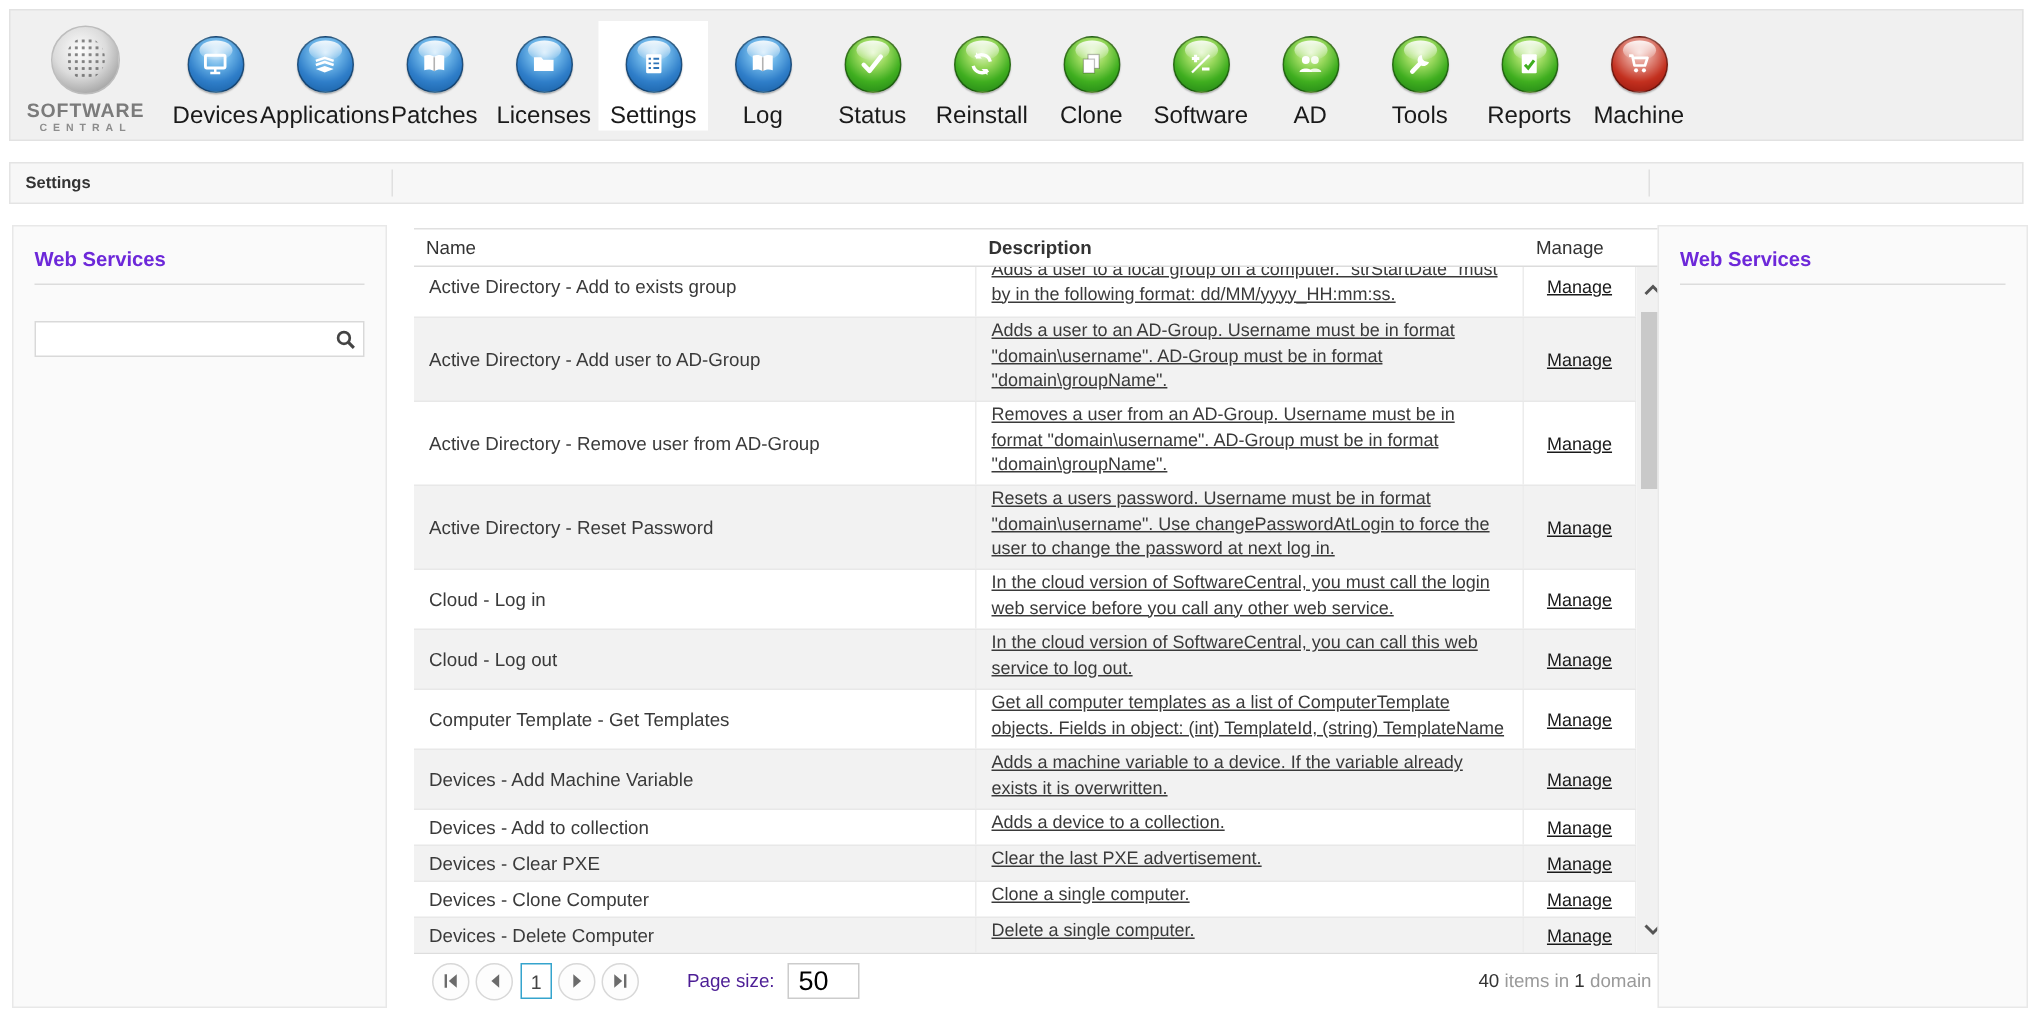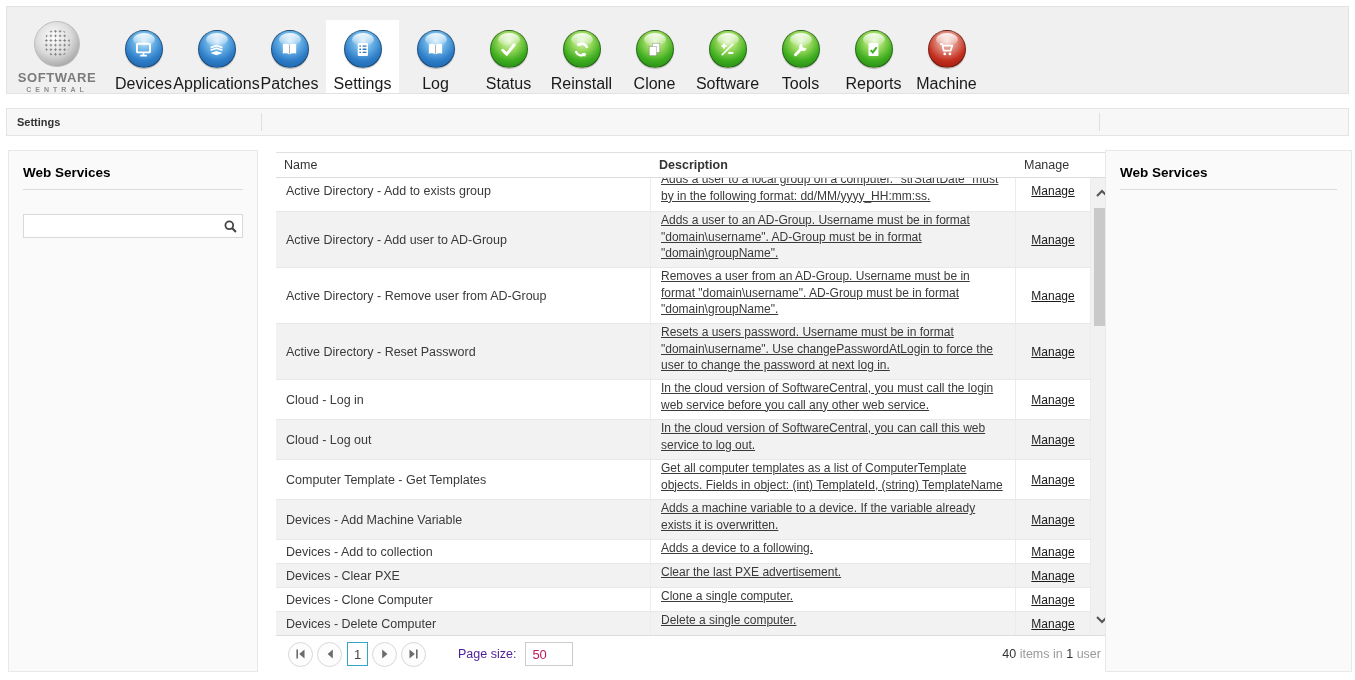--- a/index.html
+++ b/index.html
@@ -1,21 +1,21 @@
 <!DOCTYPE html>
 <html><head>
 <meta charset="utf-8">
 <style>
   * { box-sizing: border-box; margin: 0; padding: 0; }
   html,body { width:1355px; height:680px; background:#fff; overflow:hidden;
     font-family:"Liberation Sans", sans-serif; }
 
   
   .toolbar { position:absolute; left:6px; top:6px; width:1343px; height:88px;
-    background:#f0f0f0; border:1px solid #e2e2e2; display:flex; align-items:flex-end; }
+    background:#f0f0f0; border:1px solid #e2e2e2; display:flex; align-items:center; }
   .logo { width:100px; display:flex; flex-direction:column; align-items:center;
     justify-content:flex-start; padding-top:5px; cursor:pointer; }
   .sphere { width:46px; height:46px; border-radius:50%; position:relative;
     background: radial-gradient(circle at 42% 35%, #fdfdfd, #dcdcdc 45%, #a3a3a3 80%, #8a8a8a 100%);
     border:1px solid #bdbdbd; }
   .sphere::after { content:''; position:absolute; inset:7px 9px 9px 9px; border-radius:50%;
     background-image: radial-gradient(#5c5c5c 0.9px, transparent 1.1px);
     background-size:4.6px 4.6px; opacity:.75; }
   .logo-top { font-size:13px; font-weight:bold; color:#7b7b7b; letter-spacing:.6px; margin-top:3px; }
   .logo-bottom { font-size:7px; font-weight:bold; color:#8d8d8d; letter-spacing:4px; margin-top:1px; }
@@ -42,21 +42,21 @@
   .crumb-label { font-size:11px; font-weight:bold; color:#333; padding-left:10px; }
   .crumb-div { position:absolute; top:4px; bottom:4px; width:1px; background:#e0e0e0; }
   .crumb-div.d1 { left:254px; } .crumb-div.d2 { left:1092px; }
 
   
   .content { position:absolute; left:0; top:150px; width:1355px; height:522px; }
   .panel { position:absolute; top:0; height:522px; background:#fafafa; border:1px solid #e8e8e8; }
   .panel-left { left:8px; width:250px; }
   .panel-right { left:1105px; width:247px; }
   .panel-title { margin:0 14px; padding:14px 0 9px; border-bottom:1px solid #dcdcdc;
-    font-size:13.5px; font-weight:bold; color:#000000; }
+    font-size:13.5px; font-weight:bold; color:#6d28d9; }
   .search-row { position:relative; margin:24px 14px 0; }
   .search-input { width:100%; height:24px; border:1px solid #d9d9d9; background:#fff;
     padding:0 28px 0 8px; font-size:12px; font-family:inherit; outline:none; }
   .search-btn { position:absolute; right:3px; top:3px; width:20px; height:18px; border:none;
     background:transparent; cursor:pointer; display:flex; align-items:center; justify-content:center; }
 
   
   .main { position:absolute; left:276px; top:2px; width:837px; height:520px; background:#fff; }
   .grid-header { display:flex; height:26px; border-top:1px solid #e0e0e0; border-bottom:1px solid #dcdcdc;
     align-items:center; background:#fff; }
@@ -86,22 +86,22 @@
   .vs-thumb { position:absolute; left:3px; top:30px; width:16px; height:118px; background:#c9c9c9; cursor:grab; }
 
   
   .pager { height:37px; border-top:1px solid #ddd; display:flex; align-items:center; padding:0 12px; background:#fff; }
   .pg-btn { width:25px; height:25px; border-radius:50%; border:1px solid #d8d8d8; background:#fdfdfd;
     display:flex; align-items:center; justify-content:center; margin-right:4px; cursor:pointer; }
   .pg-current { width:21px; height:24px; border:1px solid #35a4cd; background:#fff; display:flex;
     align-items:center; justify-content:center; font-size:13px; color:#444; margin:0 4px 0 1px; cursor:pointer; }
   .pg-size-label { margin-left:28px; font-size:12.5px; color:#4c1d95; }
   .pg-select { margin-left:9px; width:48px; height:24px; border:1px solid #ccc; background:#fff;
-    display:flex; align-items:center; justify-content:space-between; padding:0 6px; font-size:13px;
-    color:#be185d; cursor:pointer;gap:28px; }
+    display:flex; align-items:center; justify-content:space-between; padding:0 6px; font-size:18px;
+    color:#000000; cursor:pointer;gap:28px; }
   .pg-summary { margin-left:auto; font-size:12.5px; color:#9a9a9a; }
   .pg-summary b { color:#333; font-weight:normal; }
 </style>
 </head>
 <body>
 
 <div class="toolbar">
   <div class="logo">
     <div class="sphere"></div>
     <div class="logo-top">SOFTWARE</div>
@@ -128,20 +128,28 @@
       </button>
       <button class="tb-item">
         <span class="ball blue">
           <svg width="19" height="19" viewBox="0 0 16 16">
             <path d="M8 4.2C6.5 3 4.4 2.8 2.4 3.5v8.1c2-.7 4.1-.5 5.6.6 1.5-1.1 3.6-1.3 5.6-.6V3.5C11.6 2.8 9.5 3 8 4.2z" fill="#fff"></path>
             <path d="M8 4.4v7.6" stroke="rgba(0,0,0,.3)" stroke-width=".9"></path>
           </svg>
         </span>
         <span class="tb-label">Patches</span>
       </button>
+      <button class="tb-item">
+        <span class="ball blue">
+          <svg width="19" height="19" viewBox="0 0 16 16">
+            <path d="M2.5 4.3h4.1l1.2 1.4h5.7V12H2.5z" fill="#fff"></path>
+          </svg>
+        </span>
+        <span class="tb-label">Licenses</span>
+      </button>
       <button class="tb-item selected">
         <span class="ball blue">
           <svg width="19" height="19" viewBox="0 0 16 16">
             <rect x="4" y="2.6" width="8.6" height="10.8" rx="0.8" fill="#fff"></rect>
             <path d="M5.4 5.2h1.3M8.1 5.2h3.2M5.4 7.8h1.3M8.1 7.8h3.2M5.4 10.4h1.3M8.1 10.4h3.2" stroke="#2e74b8" stroke-width="1.1" fill="none"></path>
           </svg>
         </span>
         <span class="tb-label">Settings</span>
       </button>
       <button class="tb-item">
@@ -183,20 +191,31 @@
       </button>
       <button class="tb-item">
         <span class="ball green">
           <svg width="19" height="19" viewBox="0 0 16 16">
             <path d="M5.1 3v4.2M3 5.1h4.2" stroke="#fff" stroke-width="1.7"></path>
             <path d="M12.9 3.1L3.1 12.9" stroke="#fff" stroke-width="1.3"></path>
             <path d="M8.7 10.9h4.2" stroke="#fff" stroke-width="1.7"></path>
           </svg>
         </span>
         <span class="tb-label">Software</span>
+      </button>
+      <button class="tb-item">
+        <span class="ball green">
+          <svg width="19" height="19" viewBox="0 0 16 16">
+            <circle cx="5.5" cy="5.9" r="2.2" fill="#fff"></circle>
+            <path d="M2 12.7c0-2.7 7-2.7 7 0z" fill="#fff"></path>
+            <circle cx="10.6" cy="5.9" r="2.2" fill="#fff" opacity=".85"></circle>
+            <path d="M7.2 12.7c0-2.7 7-2.7 7 0z" fill="#fff" opacity=".85"></path>
+          </svg>
+        </span>
+        <span class="tb-label">AD</span>
       </button>
       <button class="tb-item">
         <span class="ball green">
           <svg width="19" height="19" viewBox="0 0 16 16">
             <path d="M3.8 12.4l5-5.2" stroke="#fff" stroke-width="2.5" stroke-linecap="round"></path>
             <path d="M9 2.9a3.3 3.3 0 1 0 4.2 4.2l-2.6-.6-1-1z" fill="#fff"></path>
           </svg>
         </span>
         <span class="tb-label">Tools</span>
       </button>
@@ -320,21 +339,21 @@
             <div class="c-desc">
               <span>Adds a machine variable to a device. If the variable already exists it is overwritten.</span>
             </div>
             <div class="c-manage">
               <a href="#" class="manage-link">Manage</a>
             </div>
           </div>
           <div class="grow">
             <div class="c-name">Devices - Add to collection</div>
             <div class="c-desc">
-              <span>Adds a device to a following.</span>
+              <span>Adds a device to a collection.</span>
             </div>
             <div class="c-manage">
               <a href="#" class="manage-link">Manage</a>
             </div>
           </div>
           <div class="grow alt">
             <div class="c-name">Devices - Clear PXE</div>
             <div class="c-desc">
               <span>Clear the last PXE advertisement.</span>
             </div>
@@ -404,21 +423,21 @@
       <div class="pg-select">
         <span>50</span>
         <svg width="9" height="6" viewBox="0 0 9 6">
           <path d="M0.8 1l3.7 4 3.7-4z" fill="#777"></path>
         </svg>
       </div>
       <span class="pg-summary">
         <b>40</b>
         <span>items in</span>
         <b>1</b>
-        <span>user</span>
+        <span>domain</span>
       </span>
     </div>
   </div>
 
   <div class="panel panel-right">
     <div class="panel-title">Web Services</div>
   </div>
 </div>
 
 </body></html>

